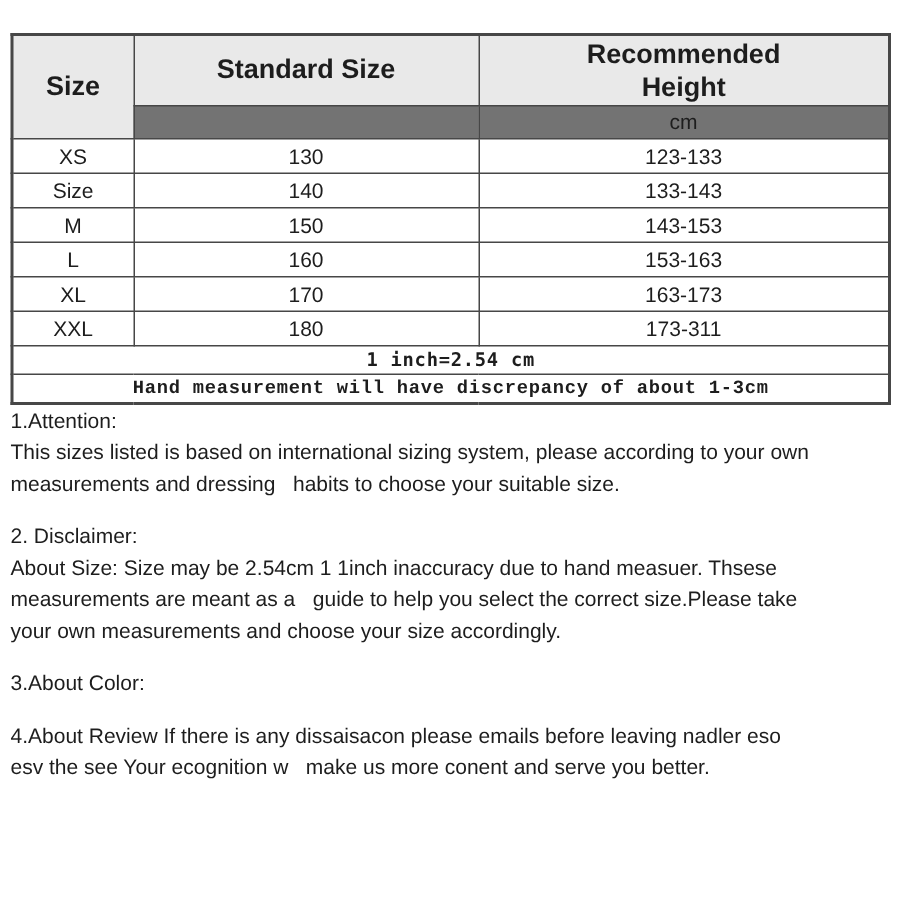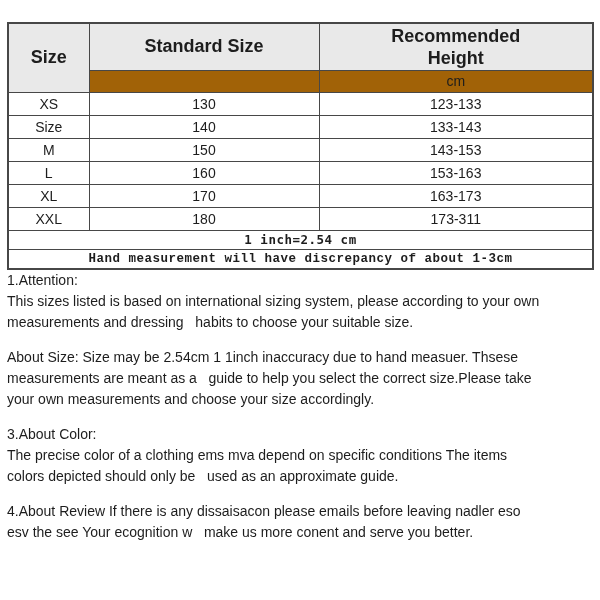--- a/index.html
+++ b/index.html
@@ -32,21 +32,21 @@
   }
   tr.head-row1 { height: 47px; }
   tr.head-row1 th {
     background: #e9e9e9;
     font-weight: bold;
     font-size: 18px;
   }
   .th-height { white-space: pre-line; line-height: 22px; }
   tr.head-row2 { height: 22px; }
   tr.head-row2 th {
-    background: #a16207;
+    background: #737373;
     font-weight: normal;
     font-size: 14px;
   }
   tr.data-row { height: 23px; }
   tr.data-row td { font-size: 14px; }
   td.foot-inch, td.foot-hand {
     font-family: "DejaVu Sans Mono", "Liberation Mono", monospace;
     font-weight: bold;
     font-size: 12.5px;
     letter-spacing: 0.5px;
@@ -124,28 +124,27 @@
     </tbody>
   </table>
 
   <div class="notes">
     <div class="note">
       <div class="note-title">1.Attention:</div>
       <div class="note-body">This sizes listed is based on international sizing system, please according to your own
 measurements and dressing   habits to choose your suitable size.</div>
     </div>
     <div class="note">
+      <div class="note-title">2. Disclaimer:</div>
       <div class="note-body">About Size: Size may be 2.54cm 1 1inch inaccuracy due to hand measuer. Thsese
 measurements are meant as a   guide to help you select the correct size.Please take
 your own measurements and choose your size accordingly.</div>
     </div>
     <div class="note">
       <div class="note-title">3.About Color:</div>
-      <div class="note-body">The precise color of a clothing ems mva depend on specific conditions The items
-colors depicted should only be   used as an approximate guide.</div>
     </div>
     <div class="note">
       <div class="note-body">4.About Review If there is any dissaisacon please emails before leaving nadler eso
 esv the see Your ecognition w   make us more conent and serve you better.</div>
     </div>
   </div>
 
 </div>
 
 </body></html>

